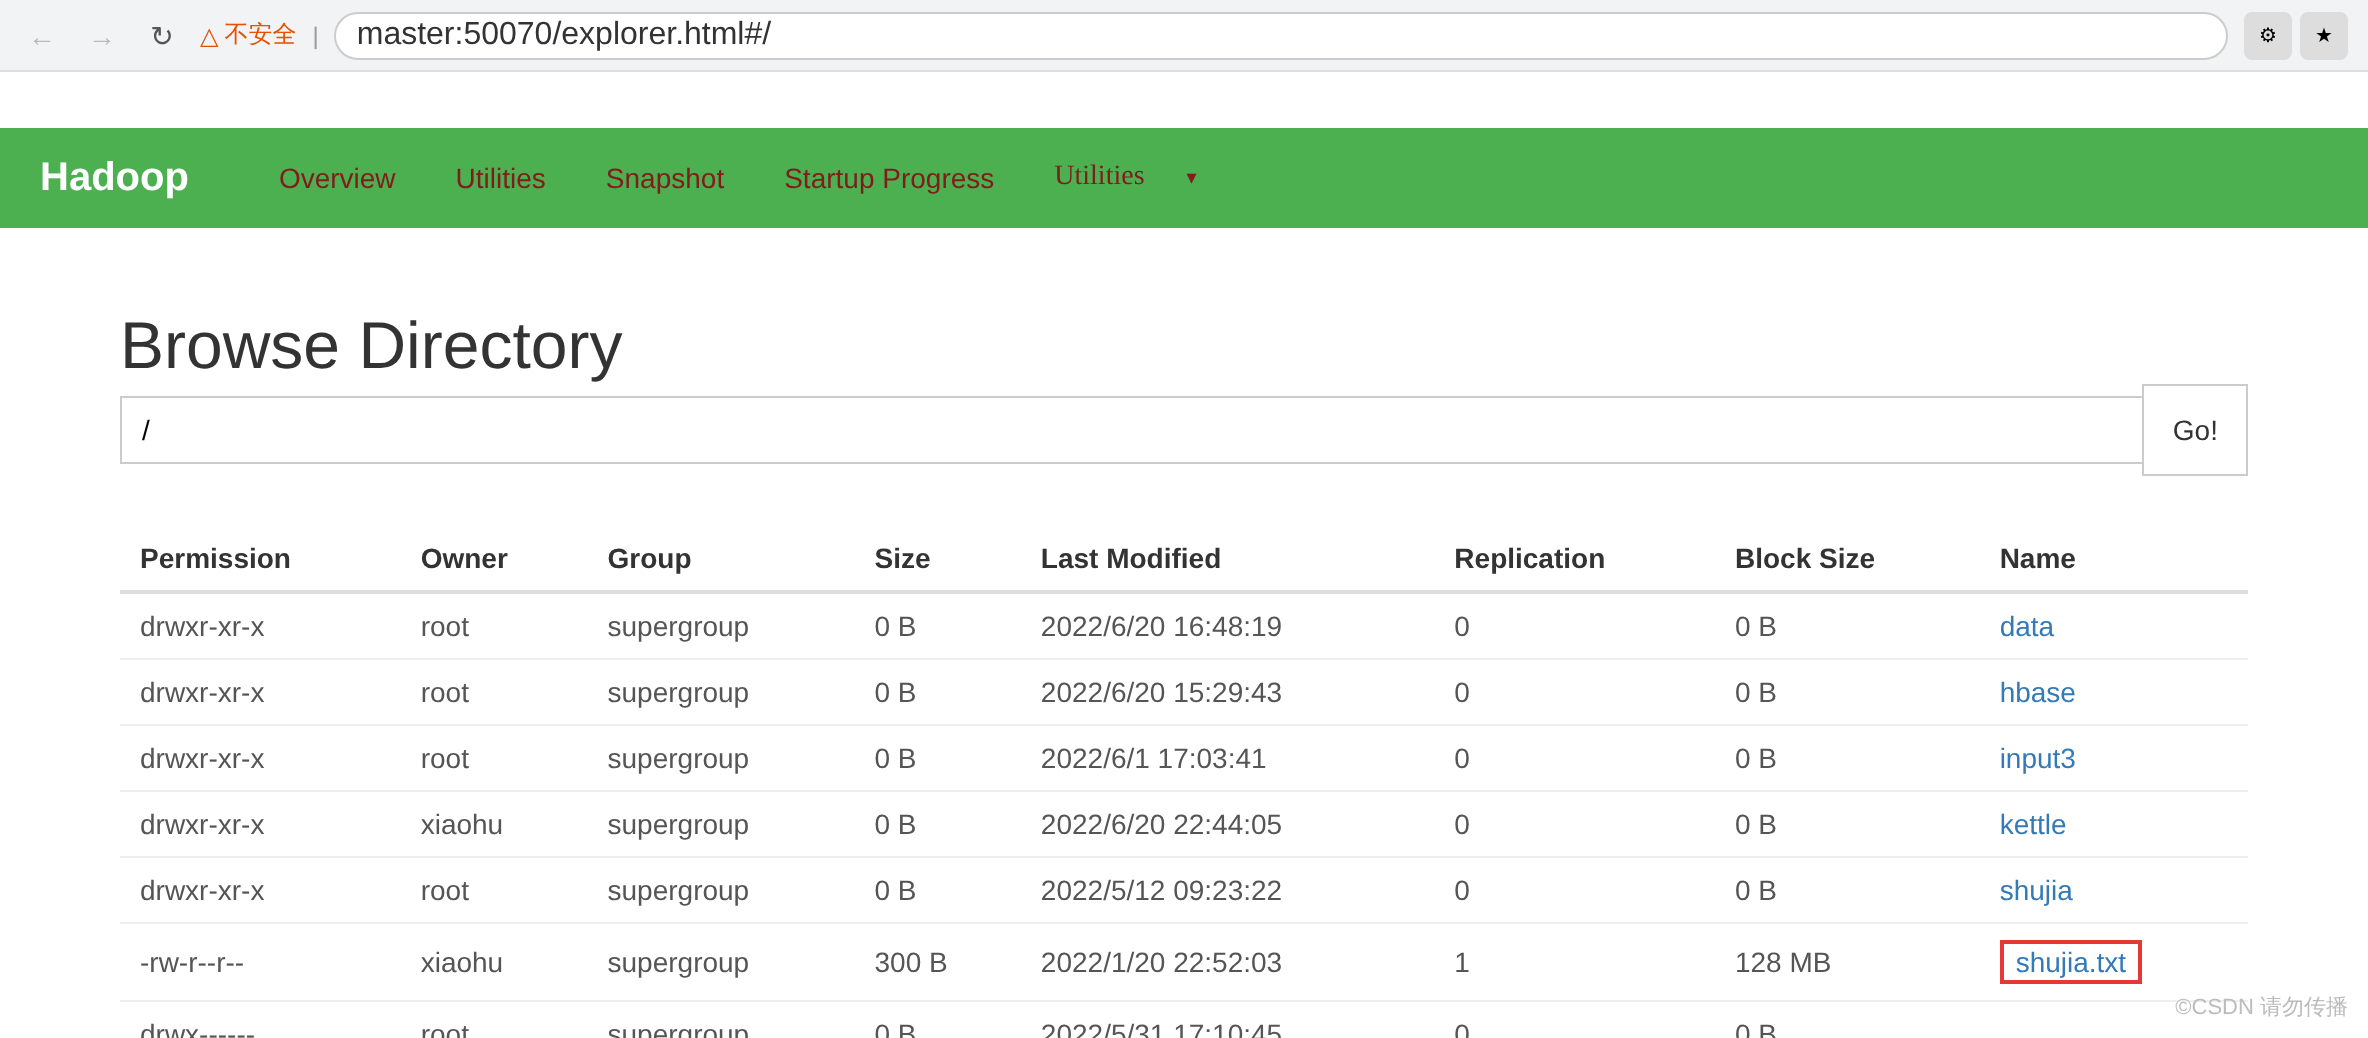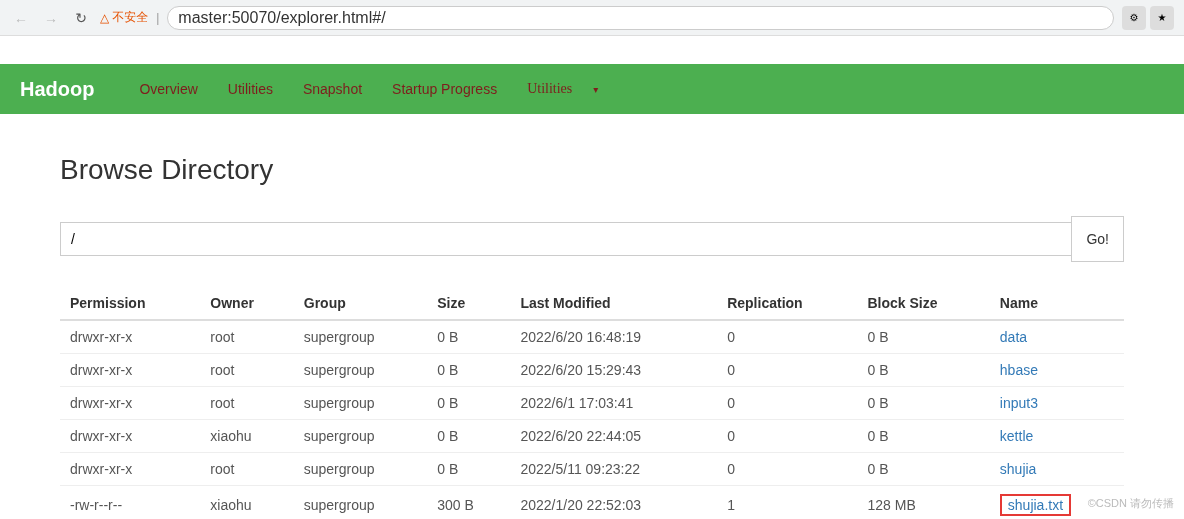--- a/index.html
+++ b/index.html
@@ -61,24 +61,23 @@
     }
     .nav-dropdown { display: flex; align-items: center; gap: 21px; font-family: Liberation Serif, serif; }
     .dropdown-arrow { font-size: 10px; }
 
     
     .main-content {
       padding: 40px 60px;
       min-height: 420px;
     }
     .page-title {
-      font-size: 28px;
+      font-size: 33px;
       font-weight: 300;
       color: #333;
-      margin-bottom: 30px;
     }
     .path-bar {
       display: flex;
       margin-bottom: 25px;
       align-items: center;
     }
     .path-input {
       flex: 1;
       height: 34px;
       border: 1px solid #ccc;
@@ -227,21 +226,21 @@
           <td>2022/6/20 22:44:05</td>
           <td>0</td>
           <td>0 B</td>
           <td><a href="#">kettle</a></td>
         </tr>
         <tr>
           <td>drwxr-xr-x</td>
           <td>root</td>
           <td>supergroup</td>
           <td>0 B</td>
-          <td>2022/5/11 09:23:22</td>
+          <td>2022/5/12 09:23:22</td>
           <td>0</td>
           <td>0 B</td>
           <td><a href="#">shujia</a></td>
         </tr>
         <tr>
           <td>-rw-r--r--</td>
           <td>xiaohu</td>
           <td>supergroup</td>
           <td>300 B</td>
           <td>2022/1/20 22:52:03</td>

